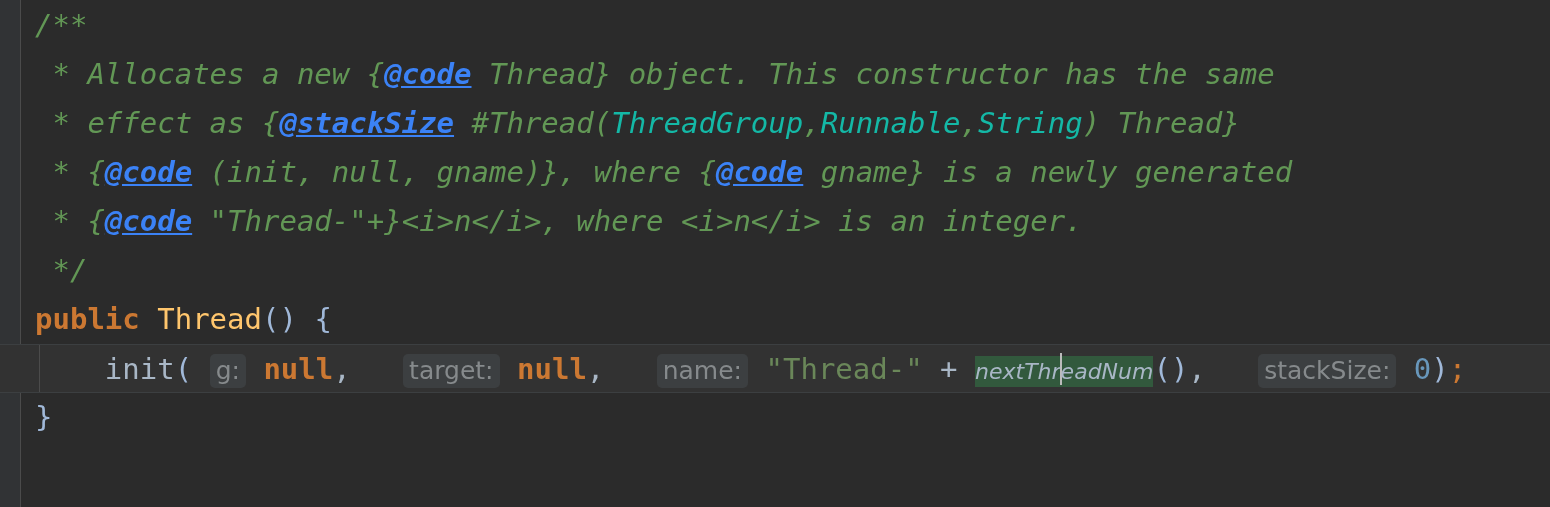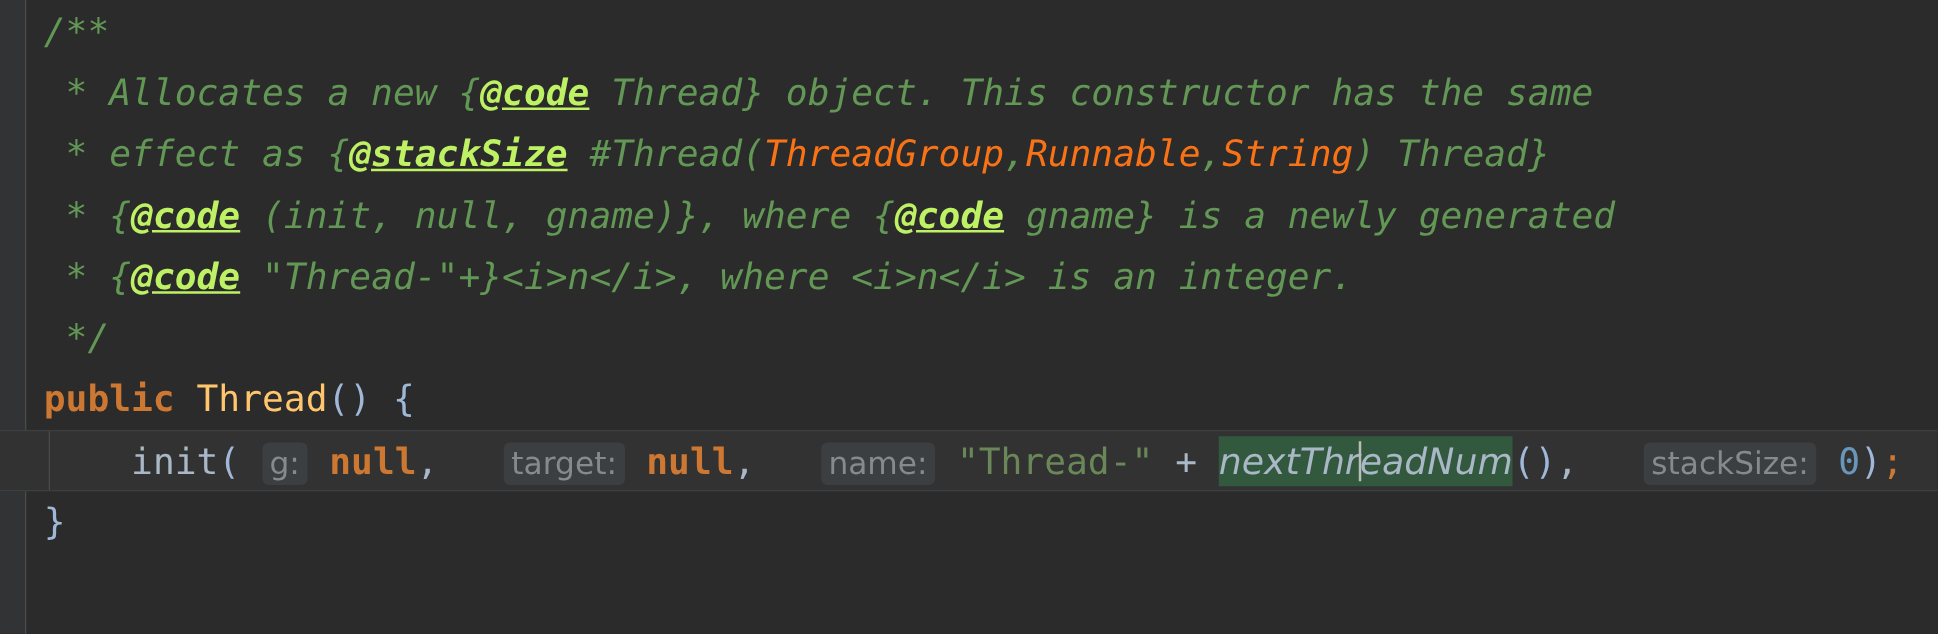--- a/index.html
+++ b/index.html
@@ -63,22 +63,22 @@
     position: absolute;
     left: 39px;
     top: 0;
     bottom: 0;
     width: 1px;
     background: #4b4b4b;
   }
 
   
   .cmt        { color: #629755; font-style: italic; font-family: "DejaVu Sans Mono", "Liberation Mono", monospace; }
-  .tag        { color: #bef264; font-style: italic; font-weight: bold; text-decoration: underline; margin-top: 13px; }
-  .ref        { color: #f97316; font-style: italic; }
+  .tag        { color: #3b82f6; font-style: italic; font-weight: bold; text-decoration: underline; margin-top: 13px; }
+  .ref        { color: #14b8a6; font-style: italic; }
   .kw         { color: #cc7832; font-weight: bold; }
   .type       { color: #ffc66d; }
   .punct      { color: #a9b7c6; }
   .paren      { color: #a0b8d8; }
   .semi       { color: #cc7832; }
   .str        { color: #6a8759; }
   .num        { color: #6897bb; }
   .ident      { color: #a9b7c6; }
   .method     { color: #a9b7c6; }
 
@@ -91,21 +91,21 @@
     font-size: 25px;
     font-family: "DejaVu Sans", "Liberation Sans", sans-serif;
   }
 
   
   .usage-hl {
     background: #32593d;
     color: #a9b7c6;
     font-style: italic;
     font-family: "DejaVu Sans", "Liberation Sans", sans-serif;
-    font-size: 29px;
+    font-size: 22px;
     padding: 3px 0;
   }
 
   .caret {
     display: inline-block;
     width: 2px;
     height: 32px;
     background: #bbbbbb;
     vertical-align: -6px;
     margin: 0 -1px;

